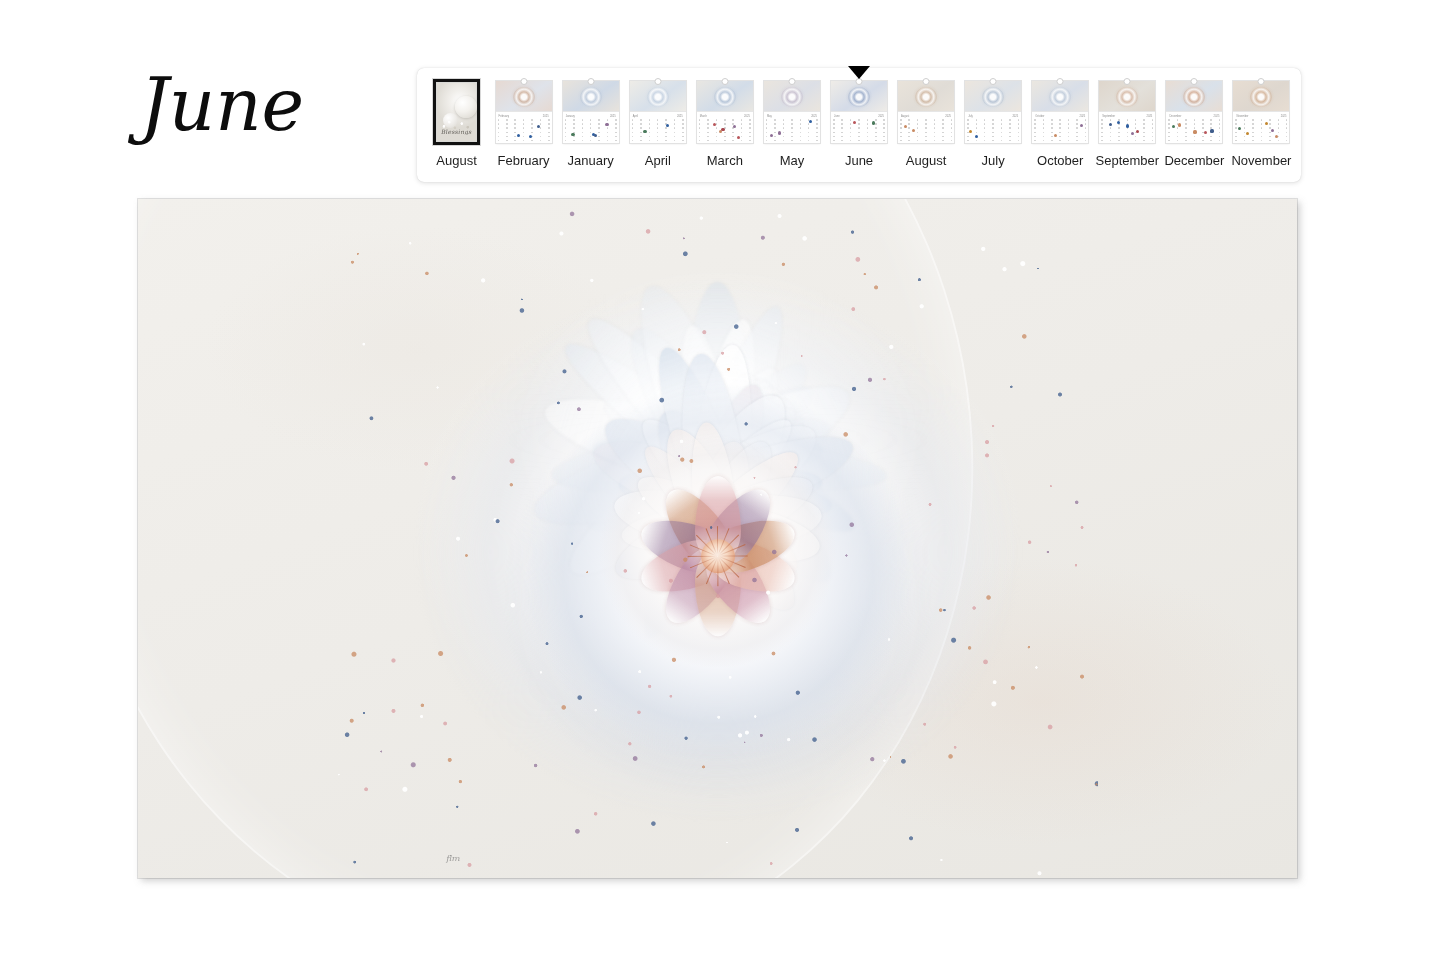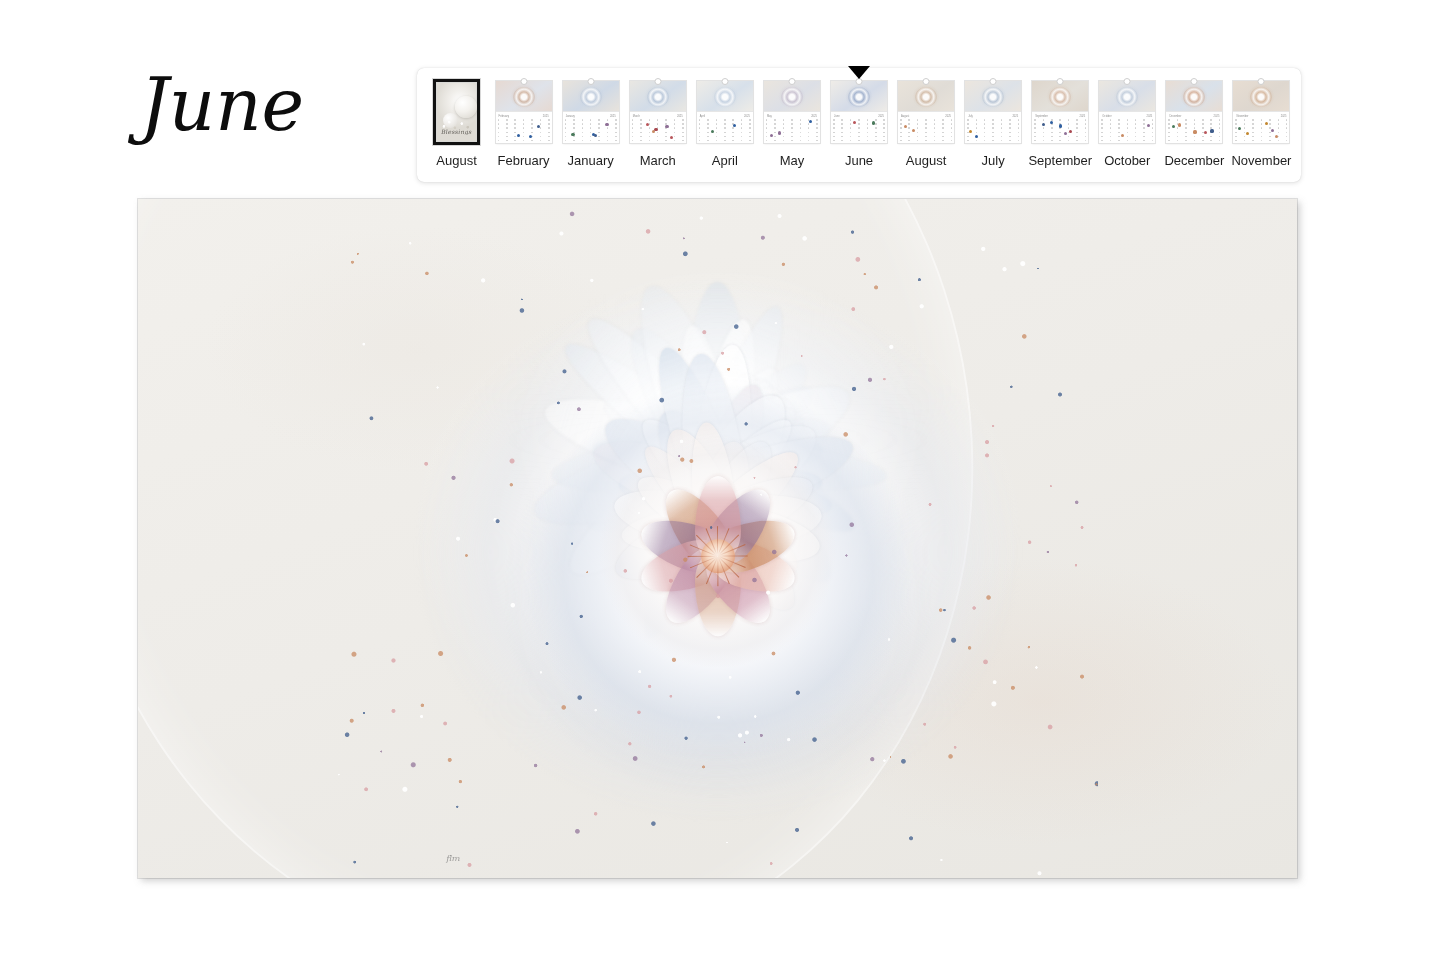--- a/index.html
+++ b/index.html
@@ -526,20 +526,95 @@
               <div class="cal-dot" style="left: 42.7595px; top: 10.9142px; background: rgb(142, 111, 150);"></div>
             </div>
           </div>
         </div>
         <div class="thumb-label">January</div>
       </div>
       <div class="thumb">
         <div class="thumb-img-wrap">
           <div class="cal-card">
             <div class="cal-hole"></div>
+            <div class="cal-photo" style="background: radial-gradient(34% 58% at 50% 52%, rgba(169, 188, 212, 0.4) 0%, rgba(169, 188, 212, 0.133) 45%, rgba(255, 255, 255, 0) 72%), radial-gradient(26% 40% at 50% 48%, rgba(255, 255, 255, 0.95) 0%, rgba(255, 255, 255, 0) 70%), linear-gradient(145deg, rgb(238, 236, 231) 0%, rgb(215, 224, 234) 55%, rgb(238, 236, 231) 100%);">
+              <div style="position: absolute; left: 50%; top: 52%; width: 22px; height: 20px; transform: translate(-50%, -50%); border-radius: 50%; background: radial-gradient(circle, rgba(255, 255, 255, 0.9) 0px, rgba(255, 255, 255, 0.9) 18%, rgba(169, 188, 212, 0.333) 34%, rgba(255, 255, 255, 0.7) 52%, rgba(169, 188, 212, 0.2) 68%, rgba(255, 255, 255, 0) 86%);"></div>
+            </div>
+            <div class="cal-grid">
+              <div class="cal-head">
+                <span>April</span>
+                <span>2025</span>
+              </div>
+              <div class="cal-rows">
+                <div class="cal-row">
+                  <div class="cal-cell"></div>
+                  <div class="cal-cell"></div>
+                  <div class="cal-cell"></div>
+                  <div class="cal-cell"></div>
+                  <div class="cal-cell"></div>
+                  <div class="cal-cell"></div>
+                  <div class="cal-cell"></div>
+                </div>
+                <div class="cal-row">
+                  <div class="cal-cell"></div>
+                  <div class="cal-cell"></div>
+                  <div class="cal-cell"></div>
+                  <div class="cal-cell"></div>
+                  <div class="cal-cell"></div>
+                  <div class="cal-cell"></div>
+                  <div class="cal-cell"></div>
+                </div>
+                <div class="cal-row">
+                  <div class="cal-cell"></div>
+                  <div class="cal-cell"></div>
+                  <div class="cal-cell"></div>
+                  <div class="cal-cell"></div>
+                  <div class="cal-cell"></div>
+                  <div class="cal-cell"></div>
+                  <div class="cal-cell"></div>
+                </div>
+                <div class="cal-row">
+                  <div class="cal-cell"></div>
+                  <div class="cal-cell"></div>
+                  <div class="cal-cell"></div>
+                  <div class="cal-cell"></div>
+                  <div class="cal-cell"></div>
+                  <div class="cal-cell"></div>
+                  <div class="cal-cell"></div>
+                </div>
+                <div class="cal-row">
+                  <div class="cal-cell"></div>
+                  <div class="cal-cell"></div>
+                  <div class="cal-cell"></div>
+                  <div class="cal-cell"></div>
+                  <div class="cal-cell"></div>
+                  <div class="cal-cell"></div>
+                  <div class="cal-cell"></div>
+                </div>
+                <div class="cal-row">
+                  <div class="cal-cell"></div>
+                  <div class="cal-cell"></div>
+                  <div class="cal-cell"></div>
+                  <div class="cal-cell"></div>
+                  <div class="cal-cell"></div>
+                  <div class="cal-cell"></div>
+                  <div class="cal-cell"></div>
+                </div>
+              </div>
+              <div class="cal-dot" style="left: 36.3293px; top: 11.9681px; background: rgb(47, 95, 160);"></div>
+              <div class="cal-dot" style="left: 13.6955px; top: 17.5754px; background: rgb(74, 122, 92);"></div>
+            </div>
+          </div>
+        </div>
+        <div class="thumb-label">April</div>
+      </div>
+      <div class="thumb">
+        <div class="thumb-img-wrap">
+          <div class="cal-card">
+            <div class="cal-hole"></div>
             <div class="cal-photo" style="background: radial-gradient(34% 58% at 50% 52%, rgba(143, 166, 196, 0.4) 0%, rgba(143, 166, 196, 0.133) 45%, rgba(255, 255, 255, 0) 72%), radial-gradient(26% 40% at 50% 48%, rgba(255, 255, 255, 0.95) 0%, rgba(255, 255, 255, 0) 70%), linear-gradient(145deg, rgb(233, 231, 226) 0%, rgb(210, 220, 232) 55%, rgb(233, 231, 226) 100%);">
               <div style="position: absolute; left: 50%; top: 52%; width: 22px; height: 20px; transform: translate(-50%, -50%); border-radius: 50%; background: radial-gradient(circle, rgba(255, 255, 255, 0.9) 0px, rgba(255, 255, 255, 0.9) 18%, rgba(143, 166, 196, 0.333) 34%, rgba(255, 255, 255, 0.7) 52%, rgba(143, 166, 196, 0.2) 68%, rgba(255, 255, 255, 0) 86%);"></div>
             </div>
             <div class="cal-grid">
               <div class="cal-head">
                 <span>March</span>
                 <span>2025</span>
               </div>
               <div class="cal-rows">
                 <div class="cal-row">
@@ -599,95 +674,20 @@
               </div>
               <div class="cal-dot" style="left: 21.7918px; top: 18.0619px; background: rgb(201, 139, 99);"></div>
               <div class="cal-dot" style="left: 24.6254px; top: 16.2396px; background: rgb(168, 71, 79);"></div>
               <div class="cal-dot" style="left: 15.7399px; top: 11.1628px; background: rgb(184, 85, 90);"></div>
               <div class="cal-dot" style="left: 40.3142px; top: 23.9632px; background: rgb(184, 85, 90);"></div>
               <div class="cal-dot" style="left: 35.6738px; top: 13.1592px; background: rgb(142, 111, 150);"></div>
             </div>
           </div>
         </div>
         <div class="thumb-label">March</div>
-      </div>
-      <div class="thumb">
-        <div class="thumb-img-wrap">
-          <div class="cal-card">
-            <div class="cal-hole"></div>
-            <div class="cal-photo" style="background: radial-gradient(34% 58% at 50% 52%, rgba(169, 188, 212, 0.4) 0%, rgba(169, 188, 212, 0.133) 45%, rgba(255, 255, 255, 0) 72%), radial-gradient(26% 40% at 50% 48%, rgba(255, 255, 255, 0.95) 0%, rgba(255, 255, 255, 0) 70%), linear-gradient(145deg, rgb(238, 236, 231) 0%, rgb(215, 224, 234) 55%, rgb(238, 236, 231) 100%);">
-              <div style="position: absolute; left: 50%; top: 52%; width: 22px; height: 20px; transform: translate(-50%, -50%); border-radius: 50%; background: radial-gradient(circle, rgba(255, 255, 255, 0.9) 0px, rgba(255, 255, 255, 0.9) 18%, rgba(169, 188, 212, 0.333) 34%, rgba(255, 255, 255, 0.7) 52%, rgba(169, 188, 212, 0.2) 68%, rgba(255, 255, 255, 0) 86%);"></div>
-            </div>
-            <div class="cal-grid">
-              <div class="cal-head">
-                <span>April</span>
-                <span>2025</span>
-              </div>
-              <div class="cal-rows">
-                <div class="cal-row">
-                  <div class="cal-cell"></div>
-                  <div class="cal-cell"></div>
-                  <div class="cal-cell"></div>
-                  <div class="cal-cell"></div>
-                  <div class="cal-cell"></div>
-                  <div class="cal-cell"></div>
-                  <div class="cal-cell"></div>
-                </div>
-                <div class="cal-row">
-                  <div class="cal-cell"></div>
-                  <div class="cal-cell"></div>
-                  <div class="cal-cell"></div>
-                  <div class="cal-cell"></div>
-                  <div class="cal-cell"></div>
-                  <div class="cal-cell"></div>
-                  <div class="cal-cell"></div>
-                </div>
-                <div class="cal-row">
-                  <div class="cal-cell"></div>
-                  <div class="cal-cell"></div>
-                  <div class="cal-cell"></div>
-                  <div class="cal-cell"></div>
-                  <div class="cal-cell"></div>
-                  <div class="cal-cell"></div>
-                  <div class="cal-cell"></div>
-                </div>
-                <div class="cal-row">
-                  <div class="cal-cell"></div>
-                  <div class="cal-cell"></div>
-                  <div class="cal-cell"></div>
-                  <div class="cal-cell"></div>
-                  <div class="cal-cell"></div>
-                  <div class="cal-cell"></div>
-                  <div class="cal-cell"></div>
-                </div>
-                <div class="cal-row">
-                  <div class="cal-cell"></div>
-                  <div class="cal-cell"></div>
-                  <div class="cal-cell"></div>
-                  <div class="cal-cell"></div>
-                  <div class="cal-cell"></div>
-                  <div class="cal-cell"></div>
-                  <div class="cal-cell"></div>
-                </div>
-                <div class="cal-row">
-                  <div class="cal-cell"></div>
-                  <div class="cal-cell"></div>
-                  <div class="cal-cell"></div>
-                  <div class="cal-cell"></div>
-                  <div class="cal-cell"></div>
-                  <div class="cal-cell"></div>
-                  <div class="cal-cell"></div>
-                </div>
-              </div>
-              <div class="cal-dot" style="left: 36.3293px; top: 11.9681px; background: rgb(47, 95, 160);"></div>
-              <div class="cal-dot" style="left: 13.6955px; top: 17.5754px; background: rgb(74, 122, 92);"></div>
-            </div>
-          </div>
-        </div>
-        <div class="thumb-label">April</div>
       </div>
       <div class="thumb">
         <div class="thumb-img-wrap">
           <div class="cal-card">
             <div class="cal-hole"></div>
             <div class="cal-photo" style="background: radial-gradient(34% 58% at 50% 52%, rgba(169, 154, 180, 0.4) 0%, rgba(169, 154, 180, 0.133) 45%, rgba(255, 255, 255, 0) 72%), radial-gradient(26% 40% at 50% 48%, rgba(255, 255, 255, 0.95) 0%, rgba(255, 255, 255, 0) 70%), linear-gradient(145deg, rgb(234, 229, 222) 0%, rgb(220, 223, 230) 55%, rgb(234, 229, 222) 100%);">
               <div style="position: absolute; left: 50%; top: 52%; width: 22px; height: 20px; transform: translate(-50%, -50%); border-radius: 50%; background: radial-gradient(circle, rgba(255, 255, 255, 0.9) 0px, rgba(255, 255, 255, 0.9) 18%, rgba(169, 154, 180, 0.333) 34%, rgba(255, 255, 255, 0.7) 52%, rgba(169, 154, 180, 0.2) 68%, rgba(255, 255, 255, 0) 86%);"></div>
             </div>
             <div class="cal-grid">
               <div class="cal-head">
@@ -981,20 +981,95 @@
               <div class="cal-dot" style="left: 9.49826px; top: 23.0671px; background: rgb(47, 95, 160);"></div>
             </div>
           </div>
         </div>
         <div class="thumb-label">July</div>
       </div>
       <div class="thumb">
         <div class="thumb-img-wrap">
           <div class="cal-card">
             <div class="cal-hole"></div>
+            <div class="cal-photo" style="background: radial-gradient(34% 58% at 50% 52%, rgba(156, 176, 200, 0.4) 0%, rgba(156, 176, 200, 0.133) 45%, rgba(255, 255, 255, 0) 72%), radial-gradient(26% 40% at 50% 48%, rgba(255, 255, 255, 0.95) 0%, rgba(255, 255, 255, 0) 70%), linear-gradient(145deg, rgb(235, 231, 224) 0%, rgb(216, 222, 232) 55%, rgb(235, 231, 224) 100%);">
+              <div style="position: absolute; left: 50%; top: 52%; width: 22px; height: 20px; transform: translate(-50%, -50%); border-radius: 50%; background: radial-gradient(circle, rgba(255, 255, 255, 0.9) 0px, rgba(255, 255, 255, 0.9) 18%, rgba(156, 176, 200, 0.333) 34%, rgba(255, 255, 255, 0.7) 52%, rgba(156, 176, 200, 0.2) 68%, rgba(255, 255, 255, 0) 86%);"></div>
+            </div>
+            <div class="cal-grid">
+              <div class="cal-head">
+                <span>October</span>
+                <span>2025</span>
+              </div>
+              <div class="cal-rows">
+                <div class="cal-row">
+                  <div class="cal-cell"></div>
+                  <div class="cal-cell"></div>
+                  <div class="cal-cell"></div>
+                  <div class="cal-cell"></div>
+                  <div class="cal-cell"></div>
+                  <div class="cal-cell"></div>
+                  <div class="cal-cell"></div>
+                </div>
+                <div class="cal-row">
+                  <div class="cal-cell"></div>
+                  <div class="cal-cell"></div>
+                  <div class="cal-cell"></div>
+                  <div class="cal-cell"></div>
+                  <div class="cal-cell"></div>
+                  <div class="cal-cell"></div>
+                  <div class="cal-cell"></div>
+                </div>
+                <div class="cal-row">
+                  <div class="cal-cell"></div>
+                  <div class="cal-cell"></div>
+                  <div class="cal-cell"></div>
+                  <div class="cal-cell"></div>
+                  <div class="cal-cell"></div>
+                  <div class="cal-cell"></div>
+                  <div class="cal-cell"></div>
+                </div>
+                <div class="cal-row">
+                  <div class="cal-cell"></div>
+                  <div class="cal-cell"></div>
+                  <div class="cal-cell"></div>
+                  <div class="cal-cell"></div>
+                  <div class="cal-cell"></div>
+                  <div class="cal-cell"></div>
+                  <div class="cal-cell"></div>
+                </div>
+                <div class="cal-row">
+                  <div class="cal-cell"></div>
+                  <div class="cal-cell"></div>
+                  <div class="cal-cell"></div>
+                  <div class="cal-cell"></div>
+                  <div class="cal-cell"></div>
+                  <div class="cal-cell"></div>
+                  <div class="cal-cell"></div>
+                </div>
+                <div class="cal-row">
+                  <div class="cal-cell"></div>
+                  <div class="cal-cell"></div>
+                  <div class="cal-cell"></div>
+                  <div class="cal-cell"></div>
+                  <div class="cal-cell"></div>
+                  <div class="cal-cell"></div>
+                  <div class="cal-cell"></div>
+                </div>
+              </div>
+              <div class="cal-dot" style="left: 47.5713px; top: 12.1006px; background: rgb(142, 111, 150);"></div>
+              <div class="cal-dot" style="left: 21.3843px; top: 21.6799px; background: rgb(201, 139, 99);"></div>
+            </div>
+          </div>
+        </div>
+        <div class="thumb-label">October</div>
+      </div>
+      <div class="thumb">
+        <div class="thumb-img-wrap">
+          <div class="cal-card">
+            <div class="cal-hole"></div>
             <div class="cal-photo" style="background: radial-gradient(34% 58% at 50% 52%, rgba(194, 144, 112, 0.4) 0%, rgba(194, 144, 112, 0.133) 45%, rgba(255, 255, 255, 0) 72%), radial-gradient(26% 40% at 50% 48%, rgba(255, 255, 255, 0.95) 0%, rgba(255, 255, 255, 0) 70%), linear-gradient(145deg, rgb(222, 214, 204) 0%, rgb(227, 224, 218) 55%, rgb(222, 214, 204) 100%);">
               <div style="position: absolute; left: 50%; top: 52%; width: 22px; height: 20px; transform: translate(-50%, -50%); border-radius: 50%; background: radial-gradient(circle, rgba(255, 255, 255, 0.9) 0px, rgba(255, 255, 255, 0.9) 18%, rgba(194, 144, 112, 0.333) 34%, rgba(255, 255, 255, 0.7) 52%, rgba(194, 144, 112, 0.2) 68%, rgba(255, 255, 255, 0) 86%);"></div>
             </div>
             <div class="cal-grid">
               <div class="cal-head">
                 <span>September</span>
                 <span>2025</span>
               </div>
               <div class="cal-rows">
                 <div class="cal-row">
@@ -1054,95 +1129,20 @@
               </div>
               <div class="cal-dot" style="left: 9.6719px; top: 11.0114px; background: rgb(63, 93, 140);"></div>
               <div class="cal-dot" style="left: 36.9129px; top: 17.9743px; background: rgb(168, 71, 79);"></div>
               <div class="cal-dot" style="left: 17.9495px; top: 9.0692px; background: rgb(47, 95, 160);"></div>
               <div class="cal-dot" style="left: 31.3474px; top: 20.1152px; background: rgb(142, 111, 150);"></div>
               <div class="cal-dot" style="left: 26.4px; top: 12.3757px; background: rgb(47, 95, 160);"></div>
             </div>
           </div>
         </div>
         <div class="thumb-label">September</div>
-      </div>
-      <div class="thumb">
-        <div class="thumb-img-wrap">
-          <div class="cal-card">
-            <div class="cal-hole"></div>
-            <div class="cal-photo" style="background: radial-gradient(34% 58% at 50% 52%, rgba(156, 176, 200, 0.4) 0%, rgba(156, 176, 200, 0.133) 45%, rgba(255, 255, 255, 0) 72%), radial-gradient(26% 40% at 50% 48%, rgba(255, 255, 255, 0.95) 0%, rgba(255, 255, 255, 0) 70%), linear-gradient(145deg, rgb(235, 231, 224) 0%, rgb(216, 222, 232) 55%, rgb(235, 231, 224) 100%);">
-              <div style="position: absolute; left: 50%; top: 52%; width: 22px; height: 20px; transform: translate(-50%, -50%); border-radius: 50%; background: radial-gradient(circle, rgba(255, 255, 255, 0.9) 0px, rgba(255, 255, 255, 0.9) 18%, rgba(156, 176, 200, 0.333) 34%, rgba(255, 255, 255, 0.7) 52%, rgba(156, 176, 200, 0.2) 68%, rgba(255, 255, 255, 0) 86%);"></div>
-            </div>
-            <div class="cal-grid">
-              <div class="cal-head">
-                <span>October</span>
-                <span>2025</span>
-              </div>
-              <div class="cal-rows">
-                <div class="cal-row">
-                  <div class="cal-cell"></div>
-                  <div class="cal-cell"></div>
-                  <div class="cal-cell"></div>
-                  <div class="cal-cell"></div>
-                  <div class="cal-cell"></div>
-                  <div class="cal-cell"></div>
-                  <div class="cal-cell"></div>
-                </div>
-                <div class="cal-row">
-                  <div class="cal-cell"></div>
-                  <div class="cal-cell"></div>
-                  <div class="cal-cell"></div>
-                  <div class="cal-cell"></div>
-                  <div class="cal-cell"></div>
-                  <div class="cal-cell"></div>
-                  <div class="cal-cell"></div>
-                </div>
-                <div class="cal-row">
-                  <div class="cal-cell"></div>
-                  <div class="cal-cell"></div>
-                  <div class="cal-cell"></div>
-                  <div class="cal-cell"></div>
-                  <div class="cal-cell"></div>
-                  <div class="cal-cell"></div>
-                  <div class="cal-cell"></div>
-                </div>
-                <div class="cal-row">
-                  <div class="cal-cell"></div>
-                  <div class="cal-cell"></div>
-                  <div class="cal-cell"></div>
-                  <div class="cal-cell"></div>
-                  <div class="cal-cell"></div>
-                  <div class="cal-cell"></div>
-                  <div class="cal-cell"></div>
-                </div>
-                <div class="cal-row">
-                  <div class="cal-cell"></div>
-                  <div class="cal-cell"></div>
-                  <div class="cal-cell"></div>
-                  <div class="cal-cell"></div>
-                  <div class="cal-cell"></div>
-                  <div class="cal-cell"></div>
-                  <div class="cal-cell"></div>
-                </div>
-                <div class="cal-row">
-                  <div class="cal-cell"></div>
-                  <div class="cal-cell"></div>
-                  <div class="cal-cell"></div>
-                  <div class="cal-cell"></div>
-                  <div class="cal-cell"></div>
-                  <div class="cal-cell"></div>
-                  <div class="cal-cell"></div>
-                </div>
-              </div>
-              <div class="cal-dot" style="left: 47.5713px; top: 12.1006px; background: rgb(142, 111, 150);"></div>
-              <div class="cal-dot" style="left: 21.3843px; top: 21.6799px; background: rgb(201, 139, 99);"></div>
-            </div>
-          </div>
-        </div>
-        <div class="thumb-label">October</div>
       </div>
       <div class="thumb">
         <div class="thumb-img-wrap">
           <div class="cal-card">
             <div class="cal-hole"></div>
             <div class="cal-photo" style="background: radial-gradient(34% 58% at 50% 52%, rgba(192, 122, 78, 0.4) 0%, rgba(192, 122, 78, 0.133) 45%, rgba(255, 255, 255, 0) 72%), radial-gradient(26% 40% at 50% 48%, rgba(255, 255, 255, 0.95) 0%, rgba(255, 255, 255, 0) 70%), linear-gradient(145deg, rgb(232, 221, 212) 0%, rgb(217, 225, 234) 55%, rgb(232, 221, 212) 100%);">
               <div style="position: absolute; left: 50%; top: 52%; width: 22px; height: 20px; transform: translate(-50%, -50%); border-radius: 50%; background: radial-gradient(circle, rgba(255, 255, 255, 0.9) 0px, rgba(255, 255, 255, 0.9) 18%, rgba(192, 122, 78, 0.333) 34%, rgba(255, 255, 255, 0.7) 52%, rgba(192, 122, 78, 0.2) 68%, rgba(255, 255, 255, 0) 86%);"></div>
             </div>
             <div class="cal-grid">
               <div class="cal-head">

